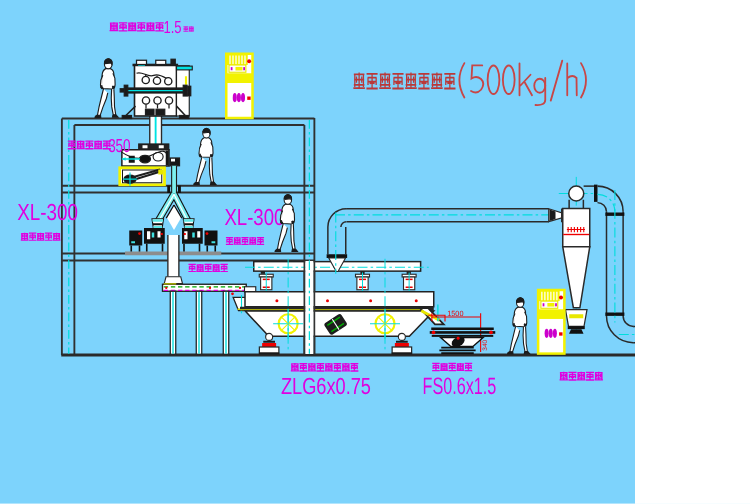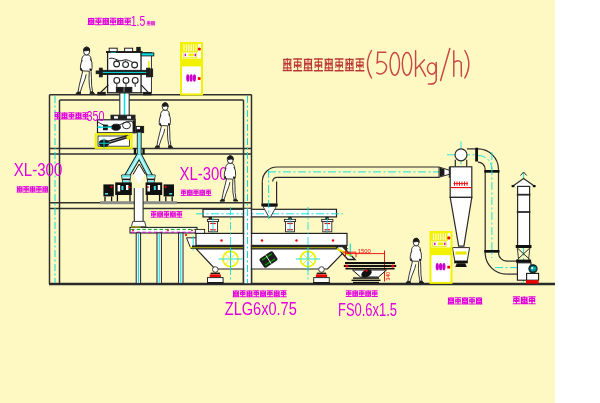--- a/index.html
+++ b/index.html
@@ -1,16 +1,16 @@
 <!DOCTYPE html>
 <html><head>
 <meta charset="utf-8">
 <style>
   html,body{margin:0;padding:0;background:#ffffff;}
-  #canvas{width:555px;height:403px;position:relative;overflow:hidden;background:#fef9c3;
+  #canvas{width:508px;height:403px;position:relative;overflow:hidden;background:#7dd3fc;
     font-family:"Liberation Sans",sans-serif;}
   svg{display:block}
 </style>
 </head>
 <body>
 <div id="canvas">
 <svg width="600" height="403" viewBox="0 0 600 403" xmlns="http://www.w3.org/2000/svg">
 <defs>
 
   <g id="cjk" fill="none">

